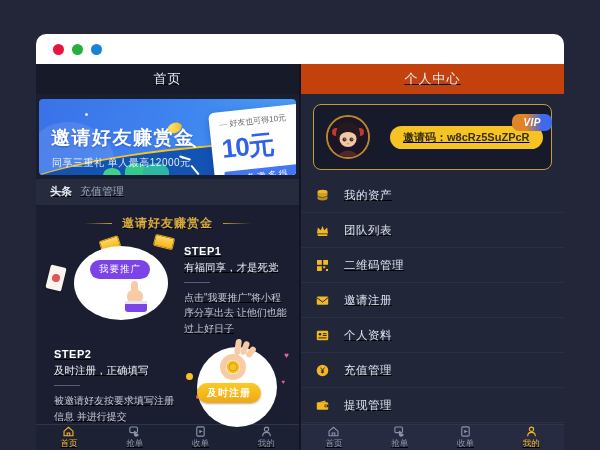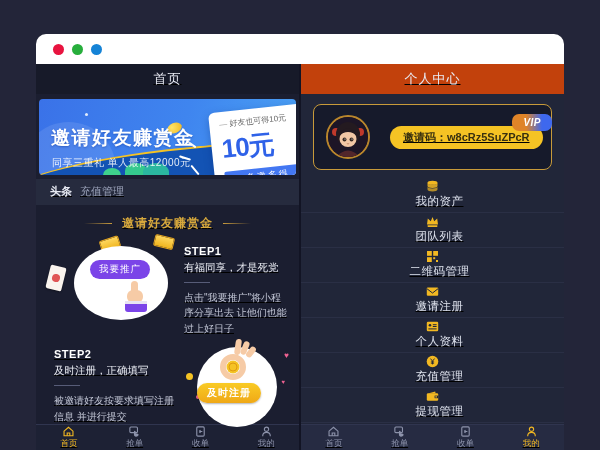--- a/index.html
+++ b/index.html
@@ -95,21 +95,21 @@
 
   
   .pcard{position:relative;margin:10px 12px 0;height:66px;min-height:66px;border:1px solid #C79A3A;border-radius:8px;
     background:#161A2B;display:flex;align-items:center;padding:0 12px;box-sizing:border-box;}
   .avatar{width:40px;height:40px;border-radius:50%;border:2px solid #B9862C;overflow:hidden;background:#1D1526;flex:none;}
   .invite-pill{margin-left:20px;background:#F5C324;border-radius:12px;padding:4px 13px;font-size:11px;
     font-weight:bold;color:#38300F;white-space:nowrap;}
   .vip{position:absolute;top:9px;right:-1px;background:linear-gradient(90deg,#DF8428 35%,#3E68EE 75%);
     color:#fff;font-size:10px;font-weight:bold;font-style:italic;padding:3px 11px;border-radius:7px;letter-spacing:.5px;}
   .menu{margin-top:8px;display:flex;flex-direction:column;}
-  .mi{height:34px;display:flex;align-items:center;padding:0 13px;border-bottom:1px solid #2A2F45;cursor:pointer;flex-direction:column;}
+  .mi{height:34px;display:flex;align-items:center;padding:0 13px;border-bottom:1px solid #2A2F45;cursor:pointer;}
   .mi .ic{width:16px;height:16px;flex:none;display:flex;align-items:center;justify-content:center;}
   .mi .lb{margin-left:14px;color:#DFE3EE;font-size:11.5px;letter-spacing:.5px;}
 </style>
 </head>
 <body>
 
 <div class="window">
   <div class="titlebar">
     <span class="dot red"></span>
     <span class="dot green"></span>

